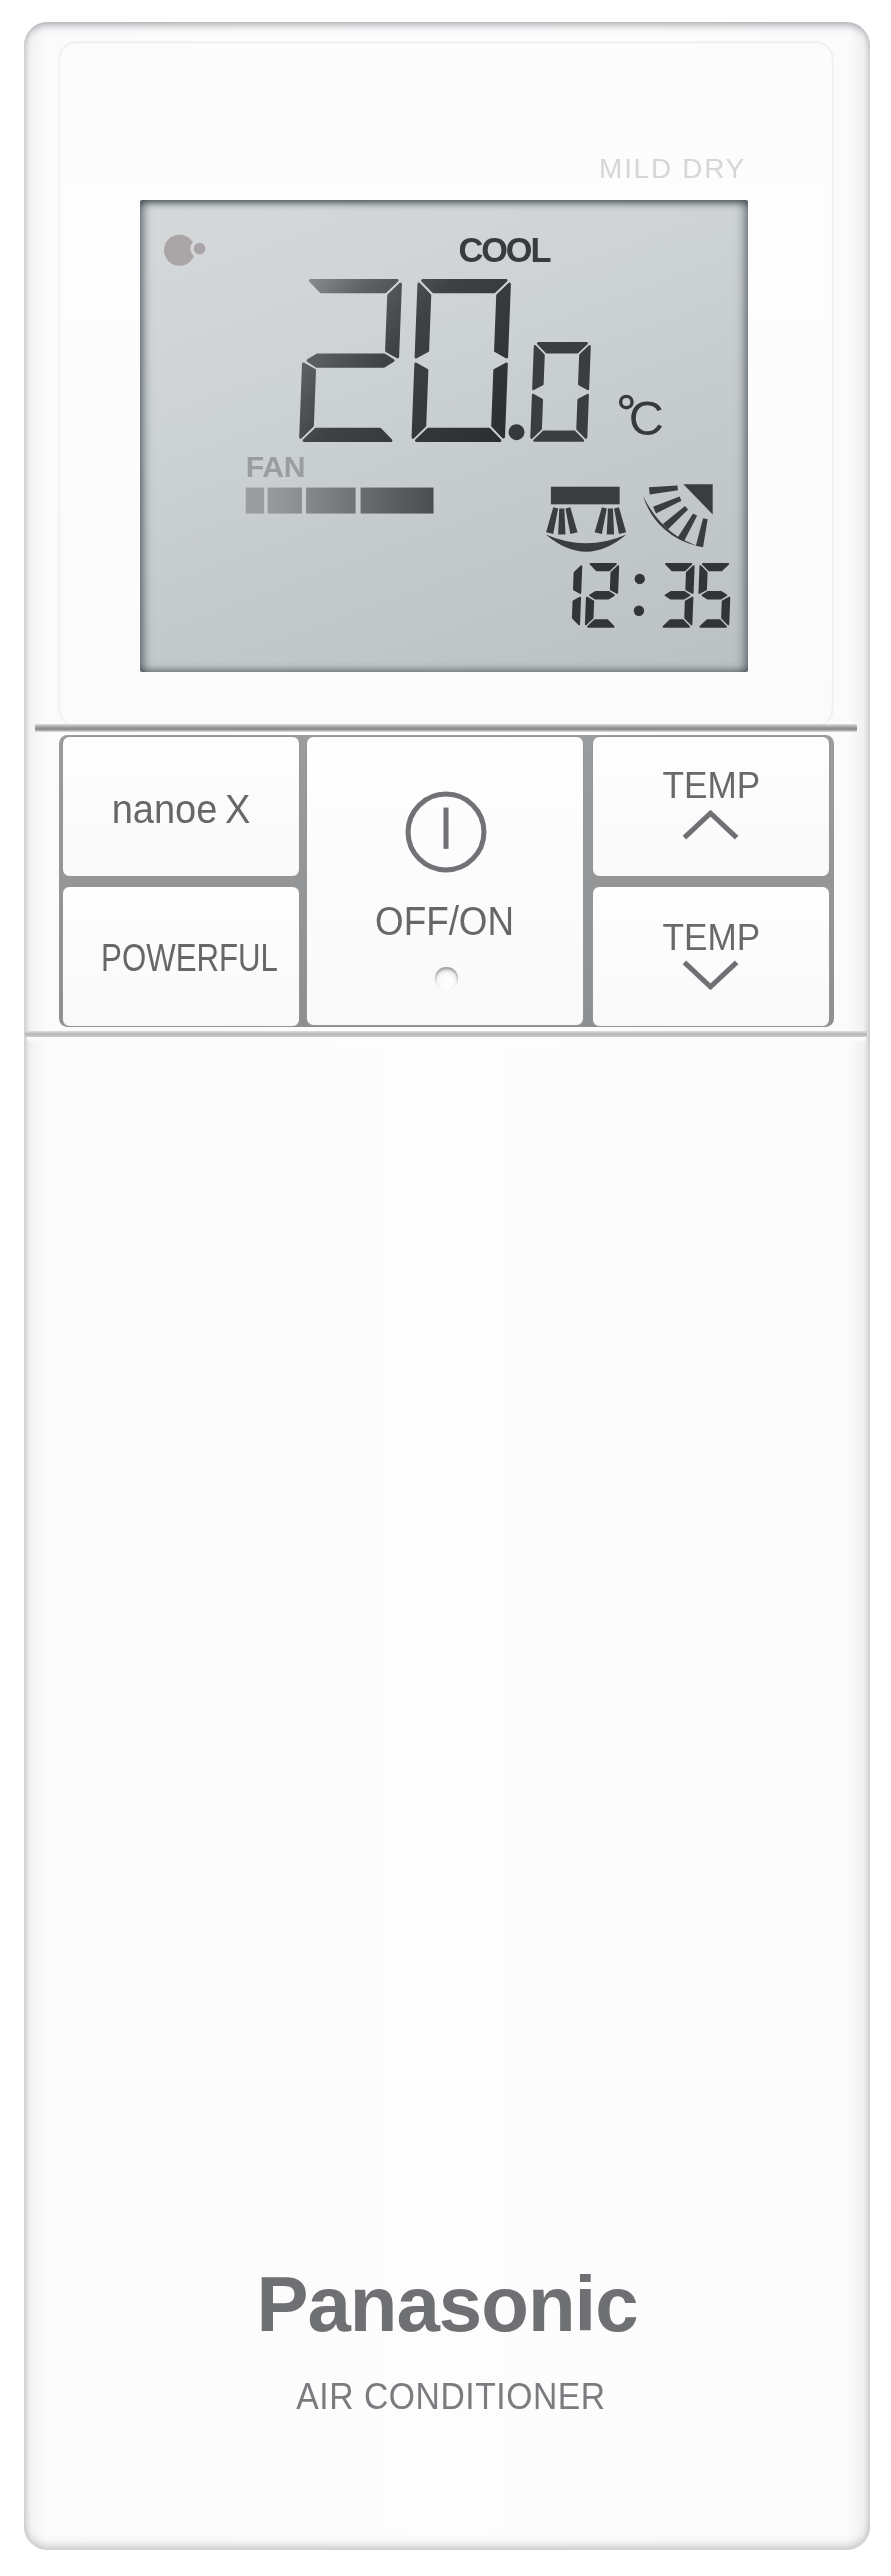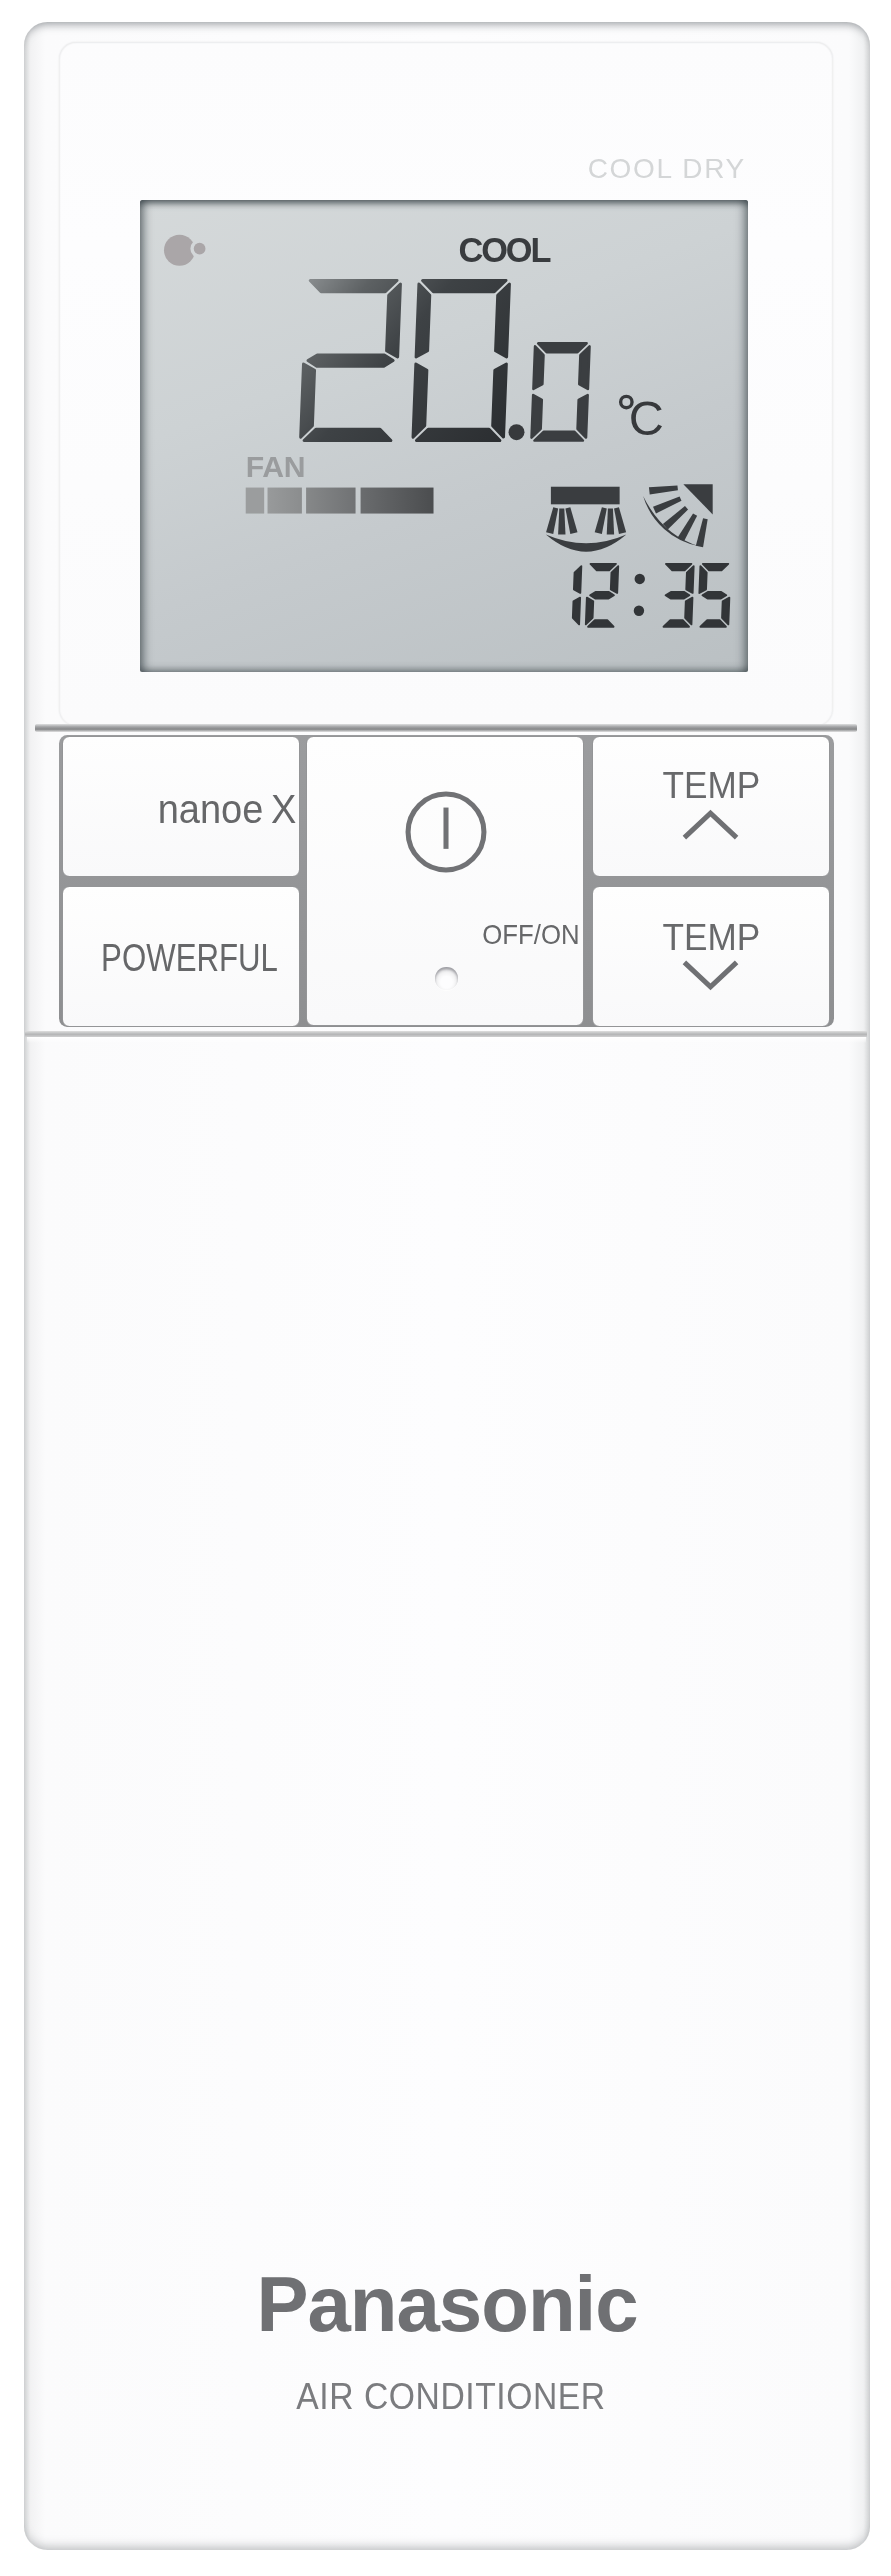--- a/index.html
+++ b/index.html
@@ -16,21 +16,21 @@
 
 <div class="abs" style="left:59px; top:42px; width:774px; height:684px; border-radius:17px;
   background:linear-gradient(to bottom,#fcfcfd,#fdfdfe 30%,#fbfbfc);
   box-shadow: inset 0 0.8px 1.7px #e9eaeb, inset 0.8px 0 1.7px #ededee, inset -0.8px 0 1.7px #ededee, 0 0 1.7px #e3e4e5;"></div>
 
 <div class="abs" style="left:35px; top:724px; width:822px; height:8.4px;
   background:linear-gradient(to bottom, #dedfe0 0%, #a3a4a6 35%, #868789 65%, #b9babb 85%, #e2e2e3);
   border-radius:1.7px;"></div>
 
 <div class="abs" style="left:503px; top:153px; width:243px; text-align:right; font-size:28px;
-  color:#d4d6d7; letter-spacing:1.7px;">COOL DRY</div>
+  color:#d4d6d7; letter-spacing:1.7px;">MILD DRY</div>
 
 <div class="abs" style="left:140px; top:200px; width:608px; height:472px; border-radius:2.5px;
   background:linear-gradient(160deg,#d5d9da 0%,#cdd2d4 35%,#c5cacd 60%,#bac0c3 100%);
   box-shadow: inset 0 7.5px 7.5px -4.2px rgba(55,65,70,.8), inset 8.4px 0 8.4px -4.2px rgba(55,65,70,.6),
    inset -8.4px 0 8.4px -4.2px rgba(55,65,70,.55), inset 0 -6.7px 7.5px -4.2px rgba(55,65,70,.5);"></div>
 
 <svg class="abs" style="left:140px; top:200px;" width="608" height="472" viewBox="0 0 725 563">
 <defs>
  <linearGradient id="dg" x1="192" y1="96" x2="437" y2="287" gradientUnits="userSpaceOnUse">
    <stop offset="0" stop-color="#8b8f91"></stop>
@@ -174,39 +174,39 @@
     </g>
 </svg>
 
 <div class="abs" style="left:59px; top:735px; width:775px; height:292px; border-radius:8.4px;
   background:linear-gradient(to bottom,#9b9c9e,#8e8f91);"></div>
 
 <div class="abs" style="left:62px; top:736px; width:238px; height:141px; border-radius:7.5px;
   background:linear-gradient(to bottom,#fefefe,#f9f9fa); border:1.7px solid #949597;
   box-shadow: inset 0 0.8px 0.8px #ffffff;"></div>
 <div class="abs" style="left:62px; top:736px; width:238px; height:141px; line-height:146px;
-  text-align:right; font-size:40px; color:#666769;"><span style="display:inline-block; transform:scaleX(0.95);">nanoe X</span></div>
+  text-align:center; font-size:40px; color:#666769;"><span style="display:inline-block; transform:scaleX(0.95);">nanoe X</span></div>
 
 <div class="abs" style="left:62px; top:886px; width:238px; height:141px; border-radius:7.5px;
   background:linear-gradient(to bottom,#fefefe,#f9f9fa); border:1.7px solid #949597;
   box-shadow: inset 0 0.8px 0.8px #ffffff;"></div>
 <div class="abs" style="left:62px; top:886px; width:238px; height:141px; line-height:144px;
   text-align:right; font-size:39px; color:#666769;"><span style="display:inline-block; transform:scaleX(0.80);">POWERFUL</span></div>
 
 <div class="abs" style="left:306px; top:736px; width:278px; height:290px; border-radius:7.5px;
   background:linear-gradient(to bottom,#fefefe,#f9f9fa); border:1.7px solid #949597;
   box-shadow: inset 0 0.8px 0.8px #ffffff;"></div>
 
 <svg class="abs" style="left:403px; top:789px;" width="86" height="86" viewBox="0 0 102 102">
   <circle cx="51" cy="51" r="45" fill="none" stroke="#717275" stroke-width="6"></circle>
   <line x1="51" y1="22" x2="51" y2="71" stroke="#717275" stroke-width="6"></line>
 </svg>
 
-<div class="abs" style="left:306px; top:899px; width:278px; text-align:right; font-size:28px;
-  color:#666769;margin-top:20px;"><span style="display:inline-block; transform:scaleX(0.92);">OFF/ON</span></div>
+<div class="abs" style="left:306px; top:899px; width:278px; text-align:center; font-size:40px;
+  color:#666769;"><span style="display:inline-block; transform:scaleX(0.92);">OFF/ON</span></div>
 
 <div class="abs" style="left:435px; top:967px; width:22.6px; height:22.6px; border-radius:50%;
   background:radial-gradient(circle at 50% 66%, #fdfdfe 0 30%, #e9e9ea 72%, #ccccce 100%);
   box-shadow: inset 0 2.5px 2.5px rgba(110,110,118,.6), 0 0.8px 0.8px rgba(255,255,255,.9);"></div>
 
 <div class="abs" style="left:592px; top:736px; width:238px; height:141px; border-radius:7.5px;
   background:linear-gradient(to bottom,#fefefe,#f9f9fa); border:1.7px solid #949597;
   box-shadow: inset 0 0.8px 0.8px #ffffff;"></div>
 <div class="abs" style="left:592px; top:765px; width:238px; text-align:center; font-size:37px;
   color:#68696b;"><span style="display:inline-block; transform:scaleX(0.95);">TEMP</span></div>

